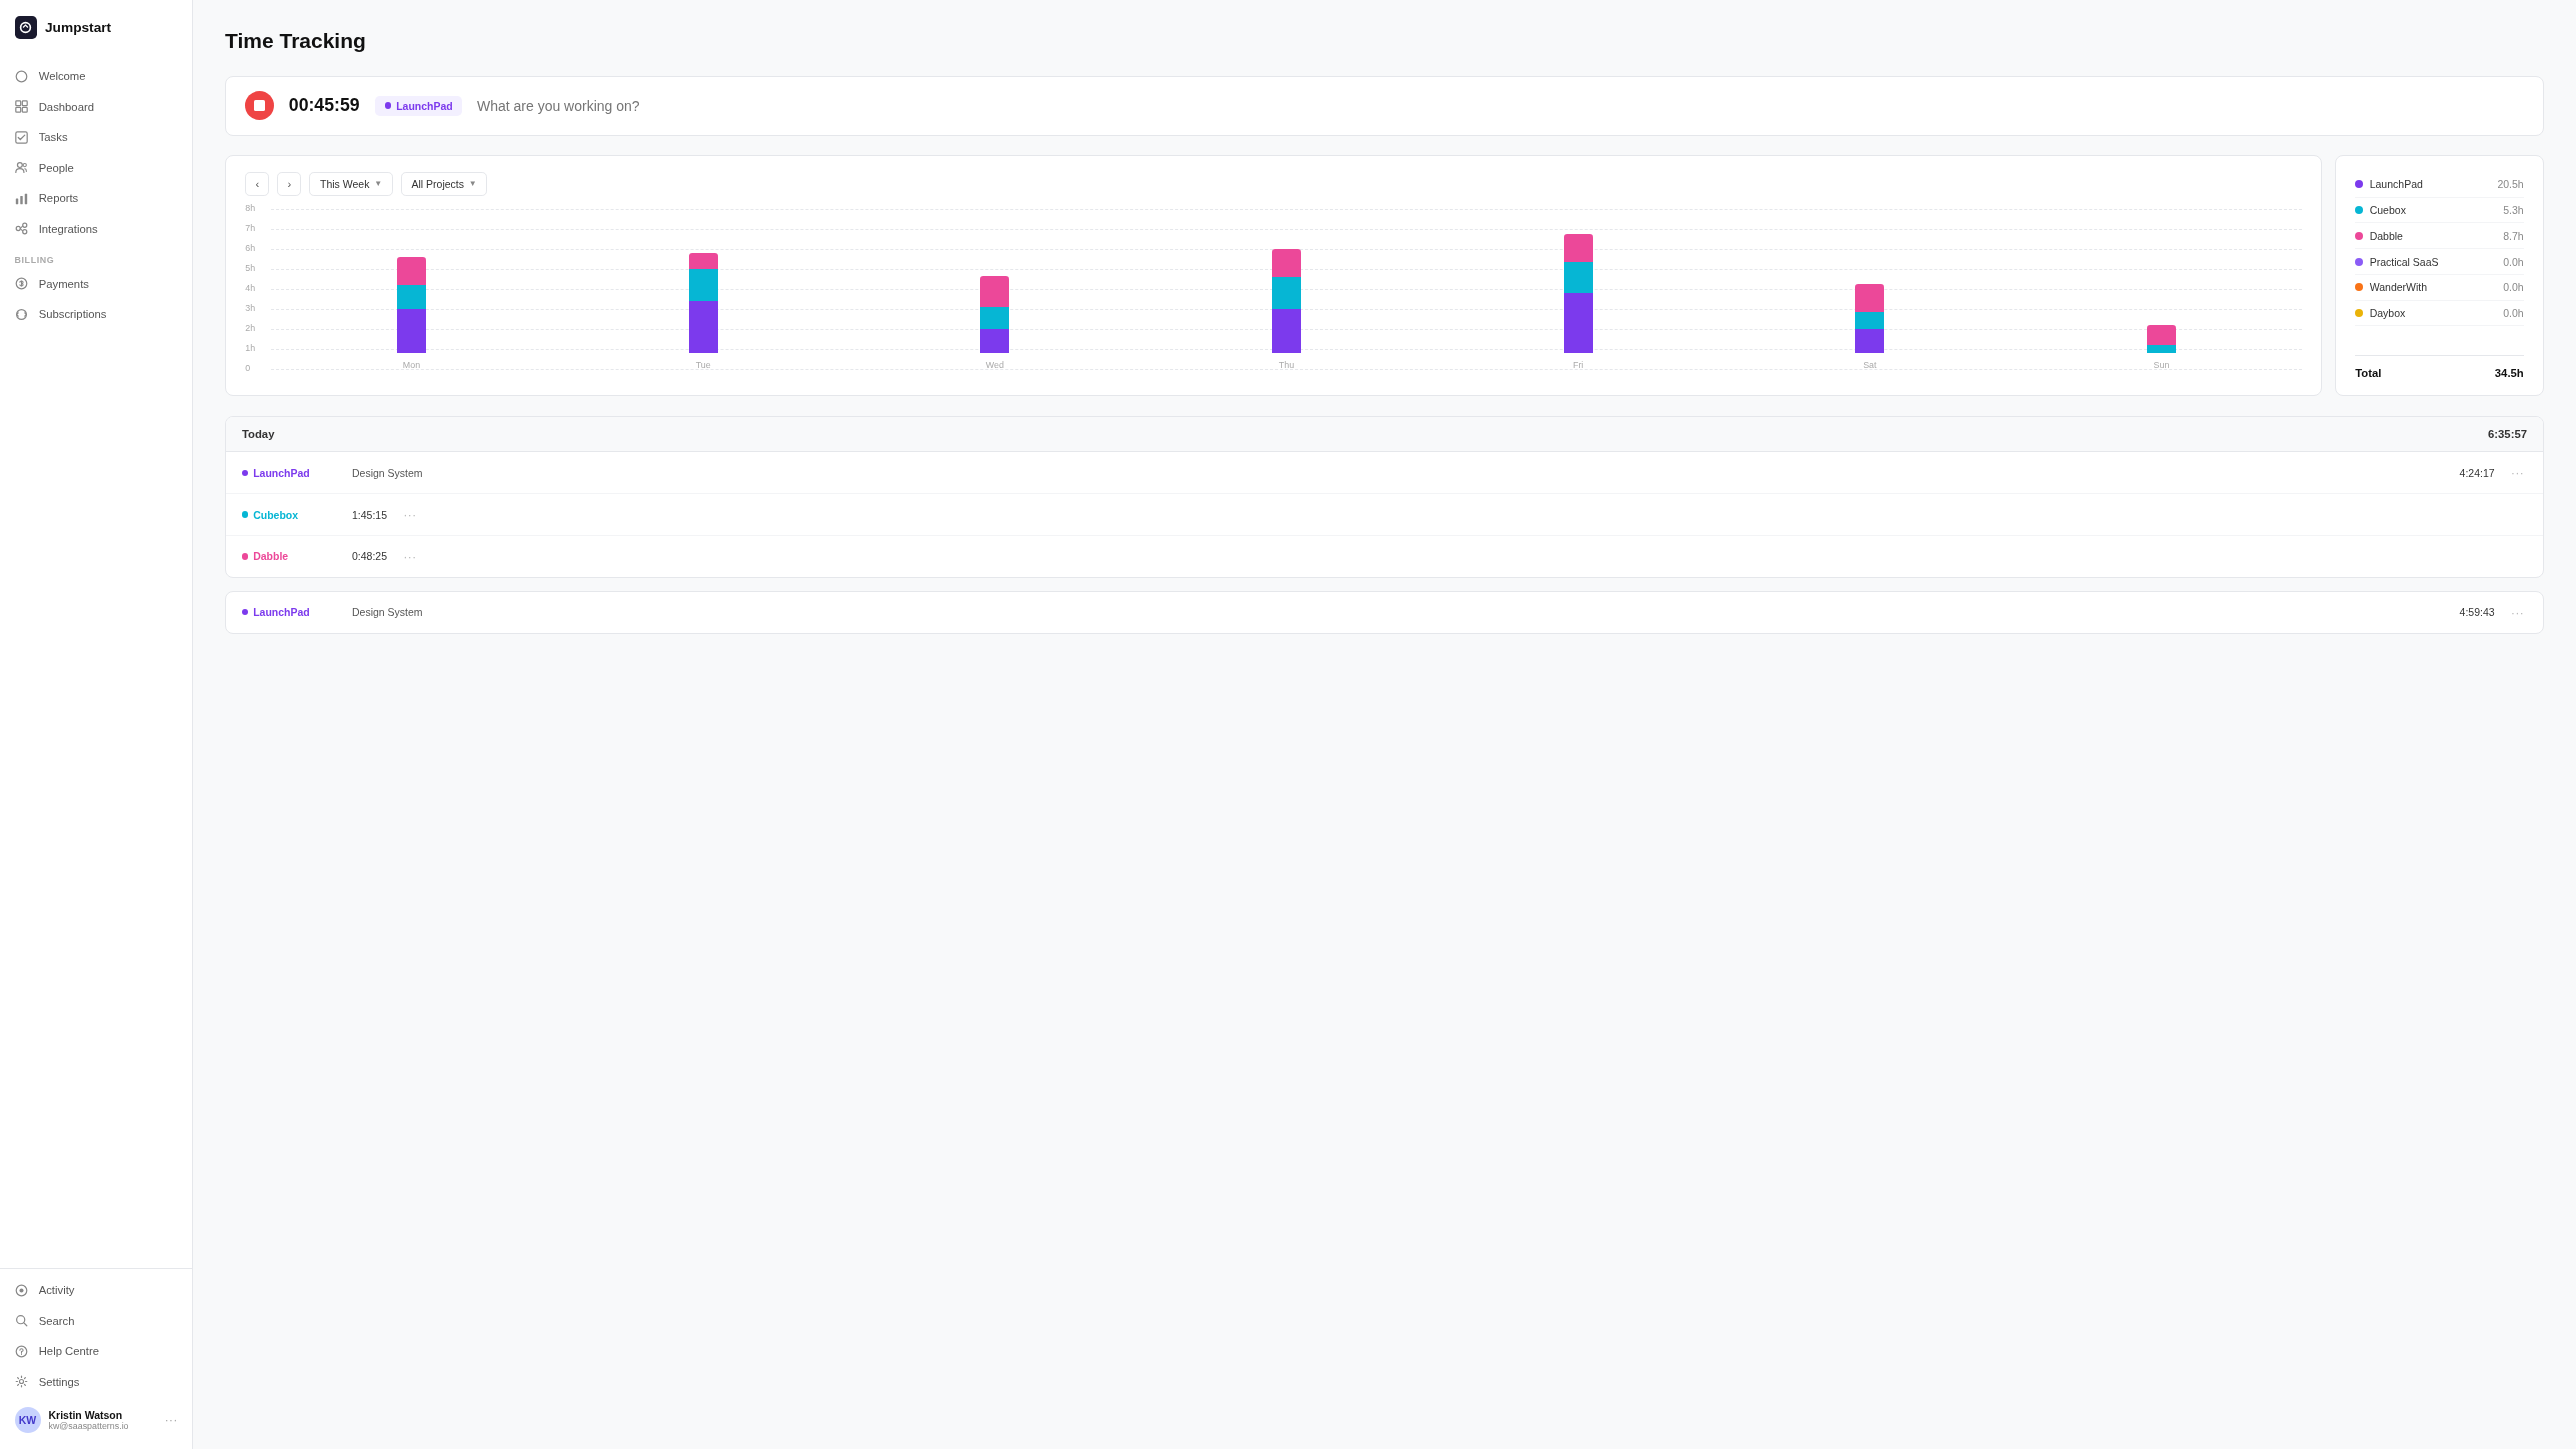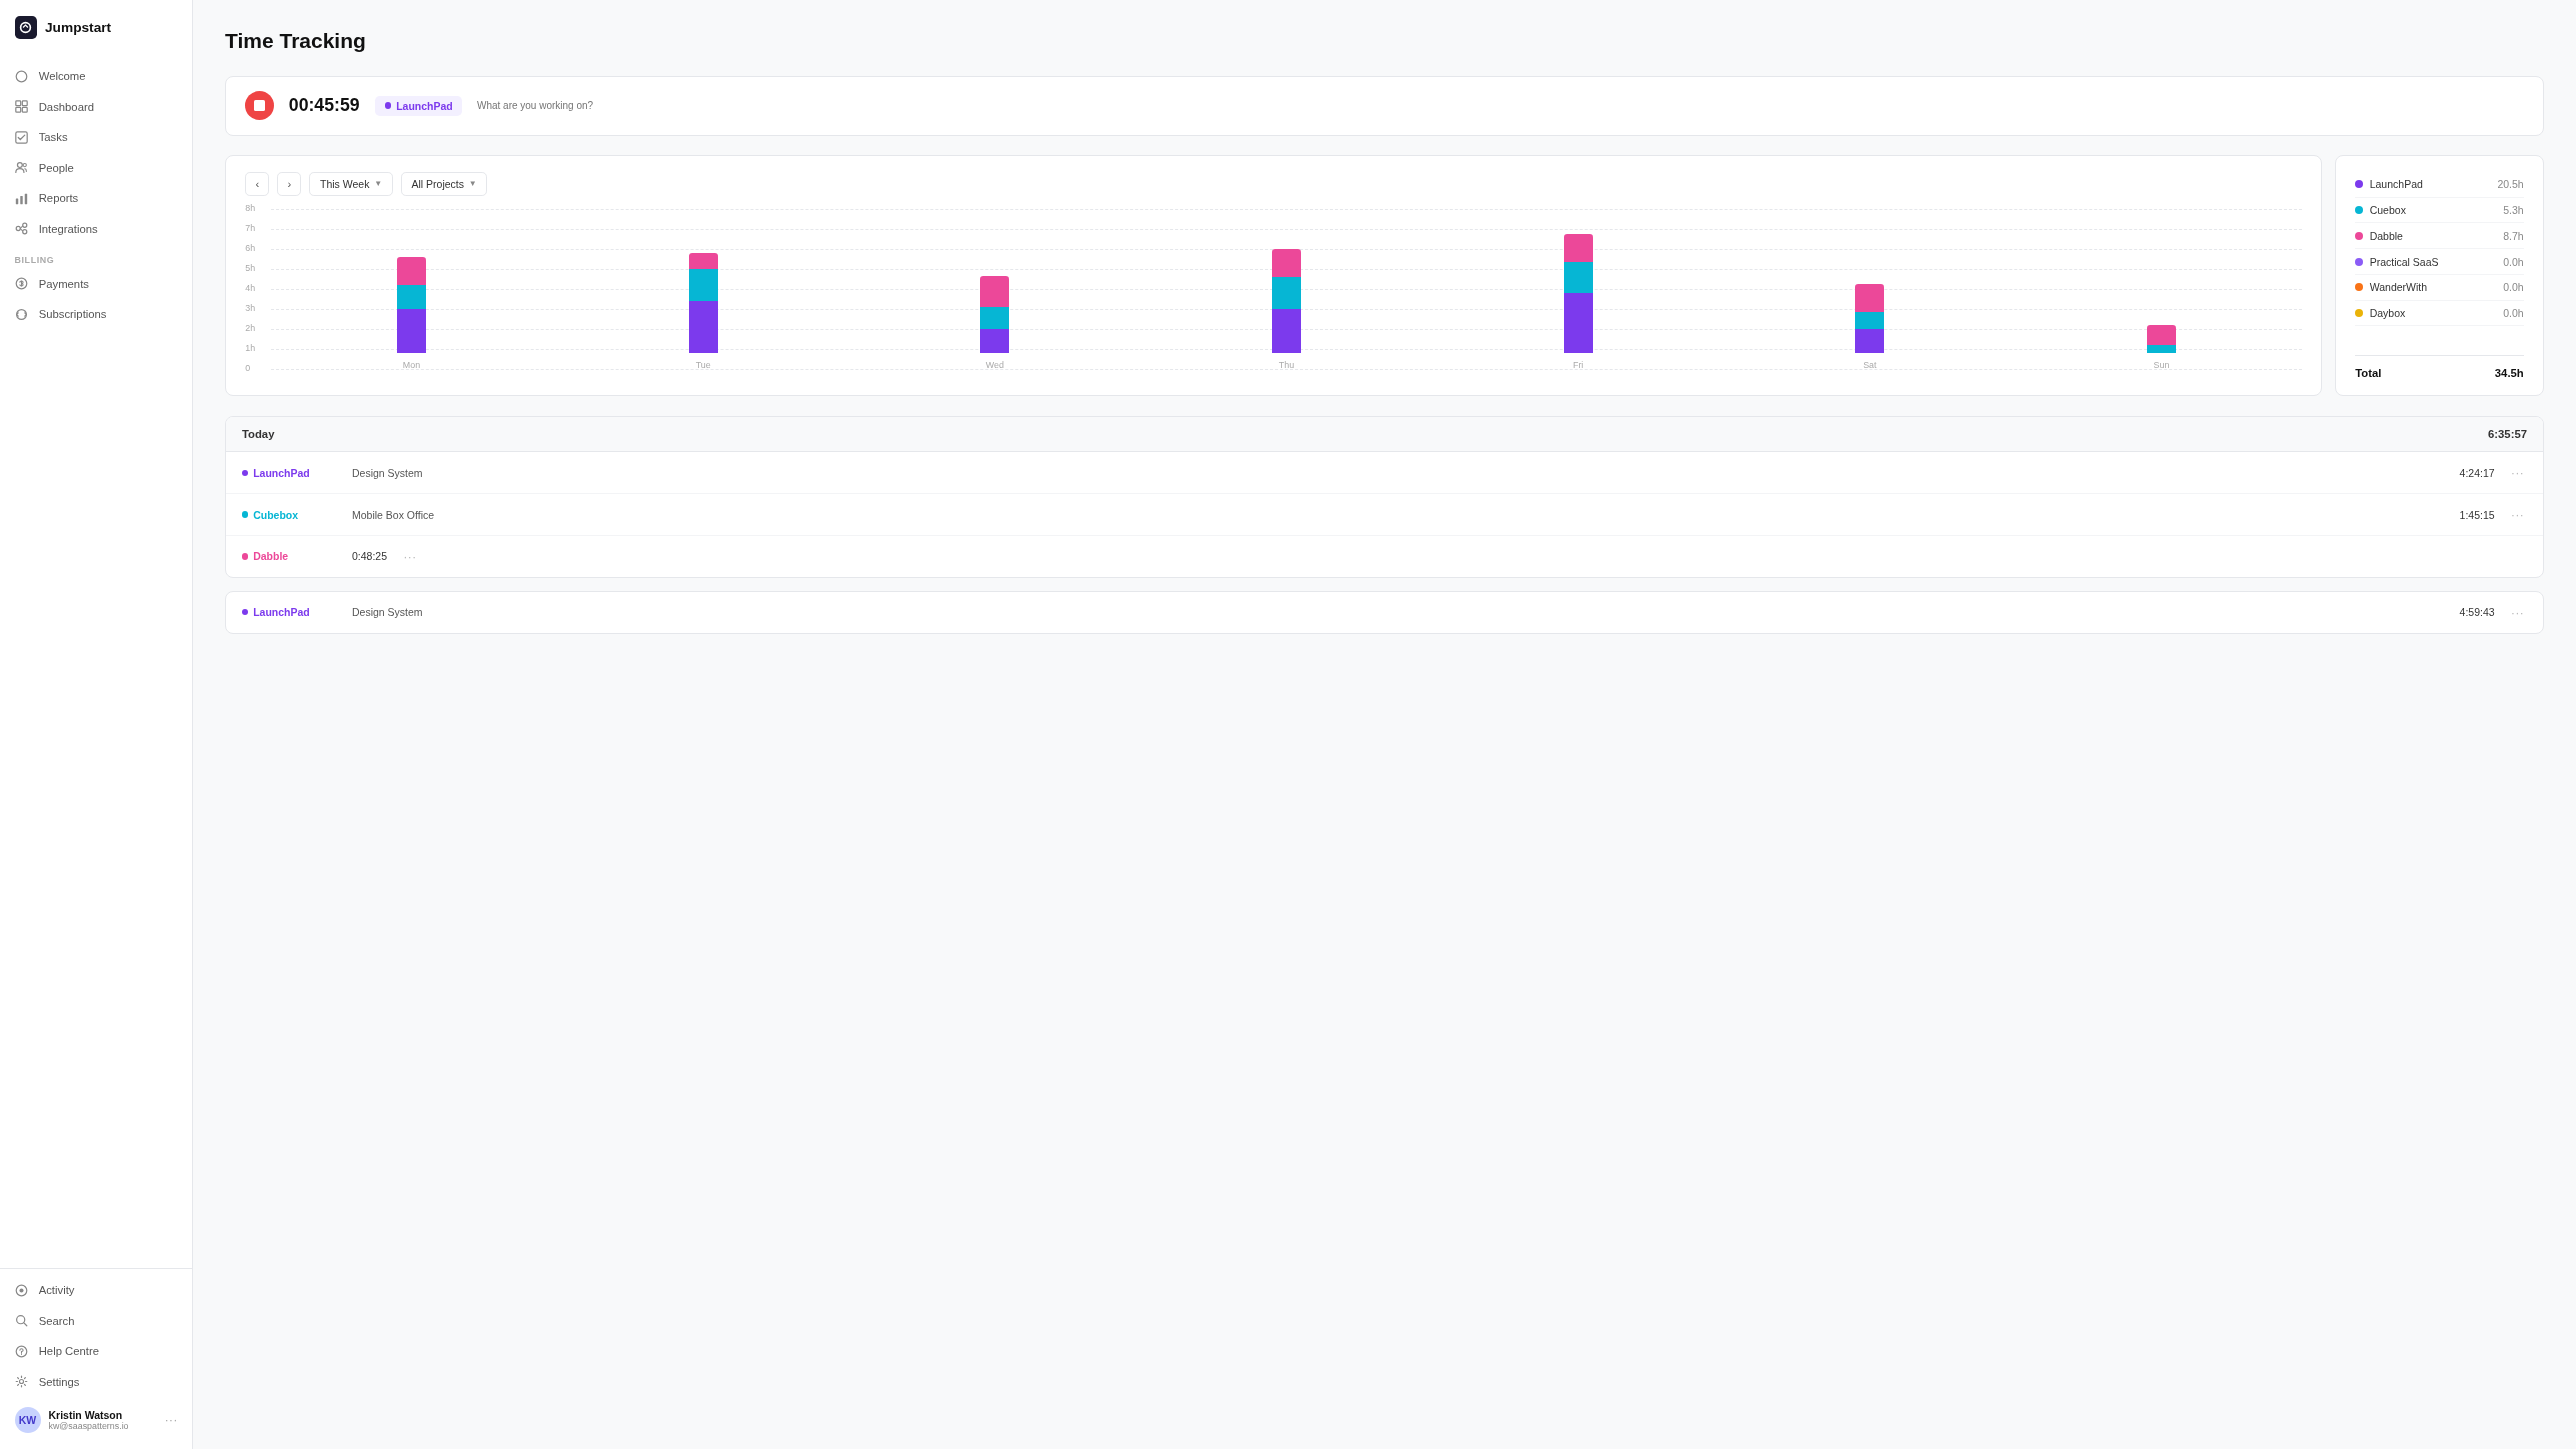--- a/index.html
+++ b/index.html
@@ -149,21 +149,21 @@
     .badge-dot {
       width: 6.4px;
       height: 6.4px;
       border-radius: 50%;
       flex-shrink: 0;
     }
     .timer-input {
       flex: 1;
       border: none;
       outline: none;
-      font-size: 10px;
+      font-size: 14px;
       color: #aaa;
       background: transparent;
     }
 
     
     .chart-section {
       display: flex;
       gap: 13px;
       margin-bottom: 19.3px;
     }
@@ -712,21 +712,20 @@
         </div>
         <div class="entry-desc">Design System</div>
         <div class="entry-time">4:24:17</div>
         <div class="entry-menu">···</div>
       </div>
         <div class="entry-row">
         <div class="entry-project" style="color:#06b6d4;">
           <div class="badge-dot" style="background:#06b6d4;"></div>
           <span>Cubebox</span>
         </div>
-        <div class="entry-desc">Mobile Box Office</div>
         <div class="entry-time">1:45:15</div>
         <div class="entry-menu">···</div>
       </div>
         <div class="entry-row">
         <div class="entry-project" style="color:#ec4899;">
           <div class="badge-dot" style="background:#ec4899;"></div>
           <span>Dabble</span>
         </div>
         <div class="entry-time">0:48:25</div>
         <div class="entry-menu">···</div>

